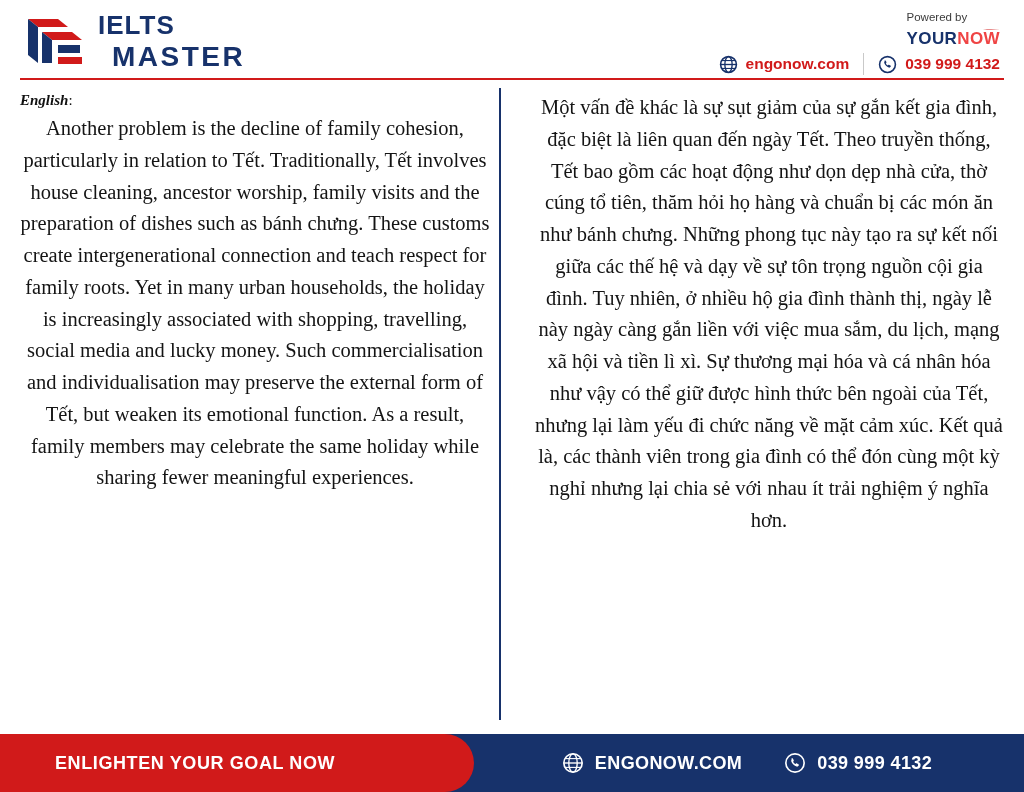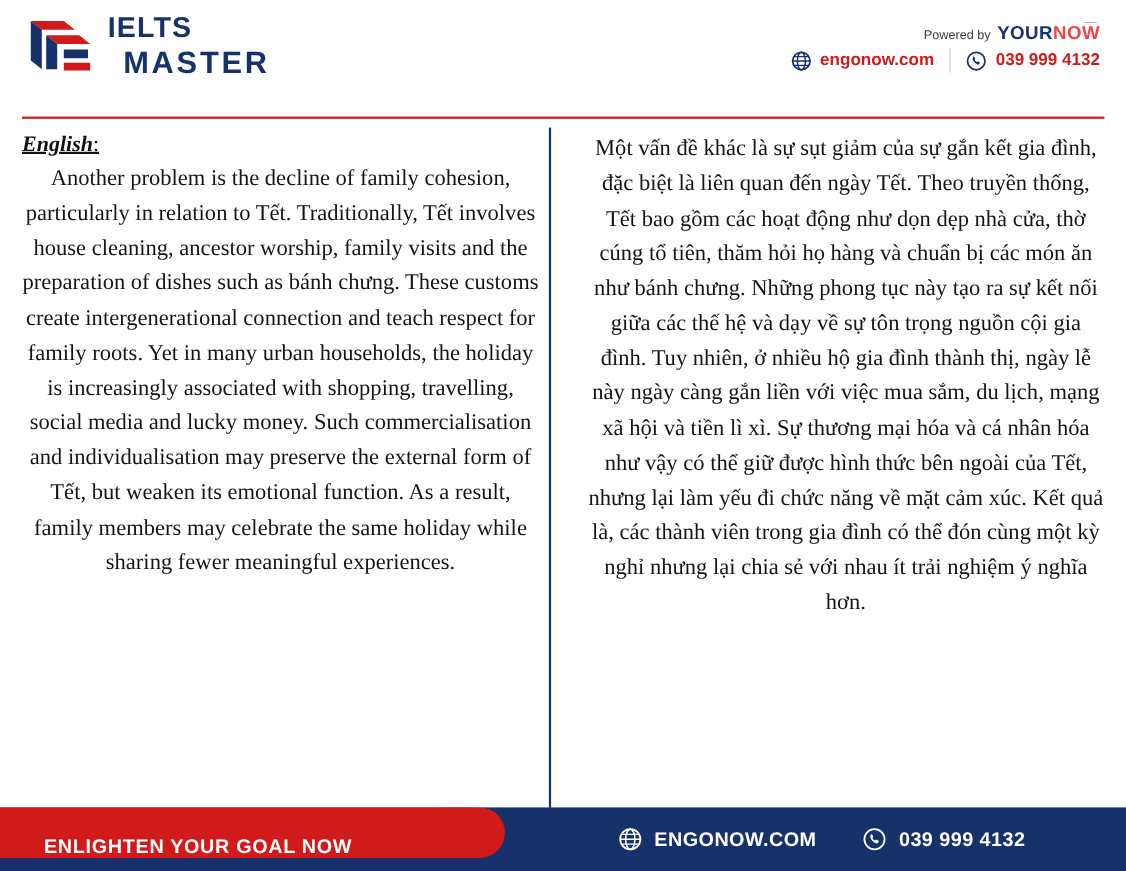--- a/index.html
+++ b/index.html
@@ -11,21 +11,21 @@
     height: 792px;
     background: #ffffff;
     font-family: "Liberation Serif", serif;
     overflow: hidden;
     position: relative;
   }
 
   
   .header {
     position: relative;
-    height: 108px;
+    height: 80px;
     box-sizing: border-box;
     padding: 0 24px;
   }
   .header-inner {
     display: flex;
     align-items: center;
     justify-content: space-between;
     height: 82px;
   }
   .brand {
@@ -65,20 +65,21 @@
     gap: 4px;
     padding-top: 4px;
   }
   .powered {
     display: flex;
     align-items: baseline;
     gap: 6px;
     font-family: "Liberation Sans", sans-serif;
     font-size: 11.5px;
     color: #3b3b3b;
+    flex-direction: column;
   }
   .powered .engo {
     font-weight: bold;
     font-size: 17px;
     color: #17326b;
     letter-spacing: 0.4px;
     position: relative;
   }
   .powered .engo .now {
     color: #ef4444;
@@ -137,25 +138,24 @@
     width: 50%;
   }
   .col.left {
     padding-right: 22px;
   }
   .col.right {
     padding-left: 22px;
   }
   .col-title {
     font-family: "Liberation Serif", serif;
-    font-size: 20px;
+    font-size: 15px;
     color: #111111;
     margin: 0 0 4px 0;
     font-weight: normal;
-    text-decoration: underline;
   }
   .col-title b {
     font-weight: bold;
     font-style: italic;
   }
   .col-body {
     font-size: 20.5px;
     line-height: 1.55;
     color: #141414;
     text-align: center;
@@ -180,26 +180,27 @@
     background: #17326b;
     color: #ffffff;
     display: flex;
     align-items: center;
     overflow: hidden;
   }
   .footer-left {
     position: absolute;
     left: 0;
     top: 0;
-    bottom: 12px;
+    bottom: 0;
     width: 430px;
     background: #d11a1a;
     border-top-right-radius: 0;
     display: flex;
-    align-items: flex-end;
+    align-items: center;
+    padding-left: 15px;
   }
   .footer-left::after {
     content: "";
     position: absolute;
     right: -29px;
     top: 0;
     bottom: 0;
     width: 58px;
     background: #d11a1a;
     border-radius: 0 40px 40px 0;

